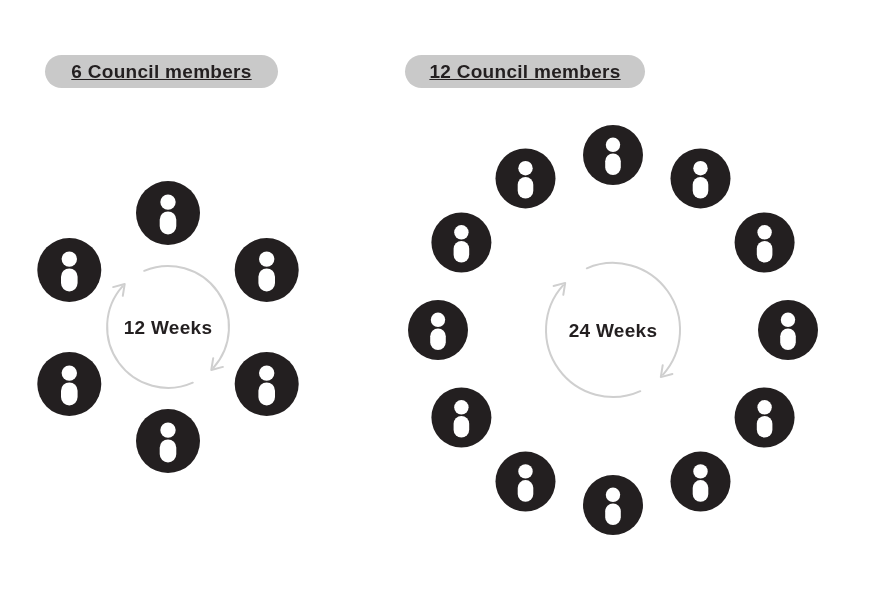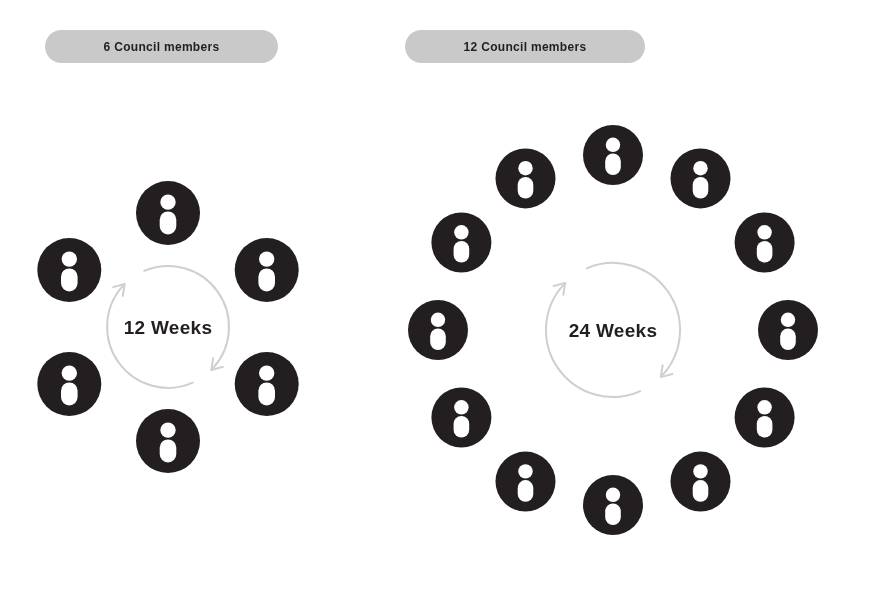--- a/index.html
+++ b/index.html
@@ -10,30 +10,31 @@
   .page {
     position: relative;
     width: 874px;
     height: 595px;
     background: #ffffff;
     overflow: hidden;
     font-family: "Liberation Sans", sans-serif;
   }
   .pill {
     position: absolute;
-    top: 30px;
+    top: 55px;
     height: 33px;
     border-radius: 17px;
     display: flex;
     align-items: center;
     justify-content: center;
-    font-size: 12px;
+    font-size: 19px;
     font-weight: 600;
     letter-spacing: 0.3px;
     white-space: nowrap;
+    text-decoration: underline;
   }
   .pill-left  { left: 45px;  width: 233px; }
   .pill-right { left: 405px; width: 240px; }
   svg.canvas {
     position: absolute;
     left: 0;
     top: 0;
   }
   .cycle-duration {
     font-family: "Liberation Sans", sans-serif;

